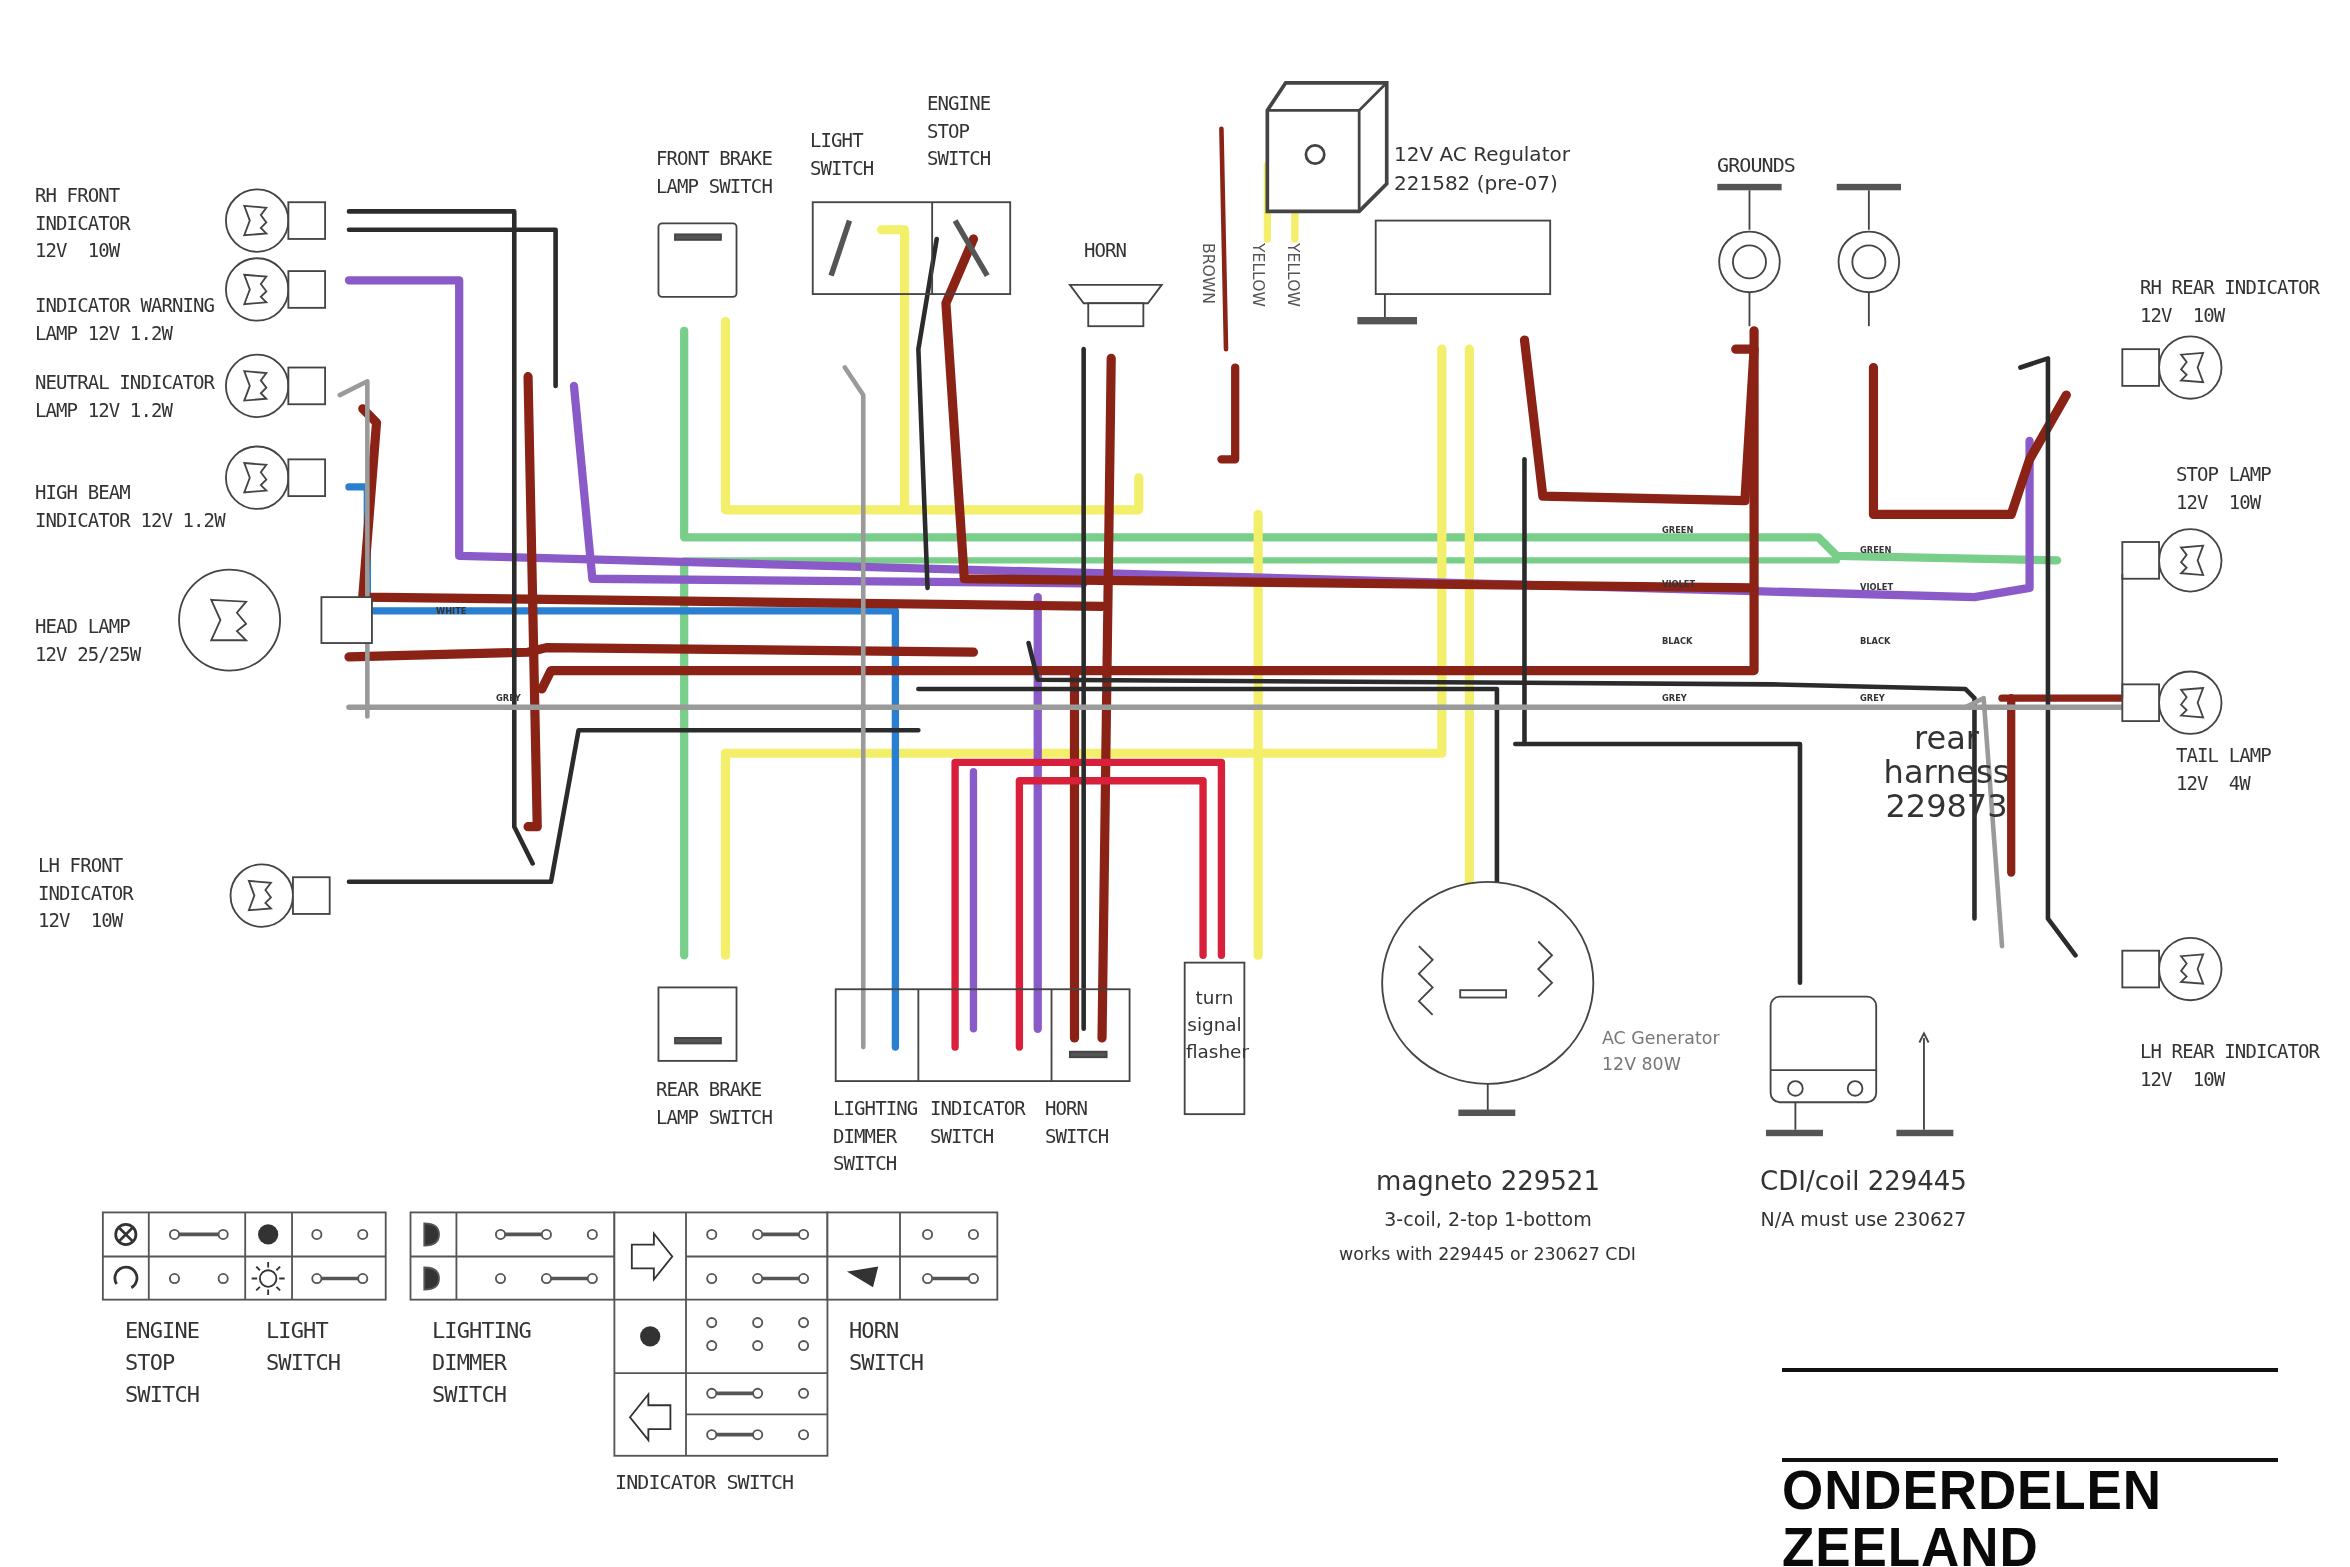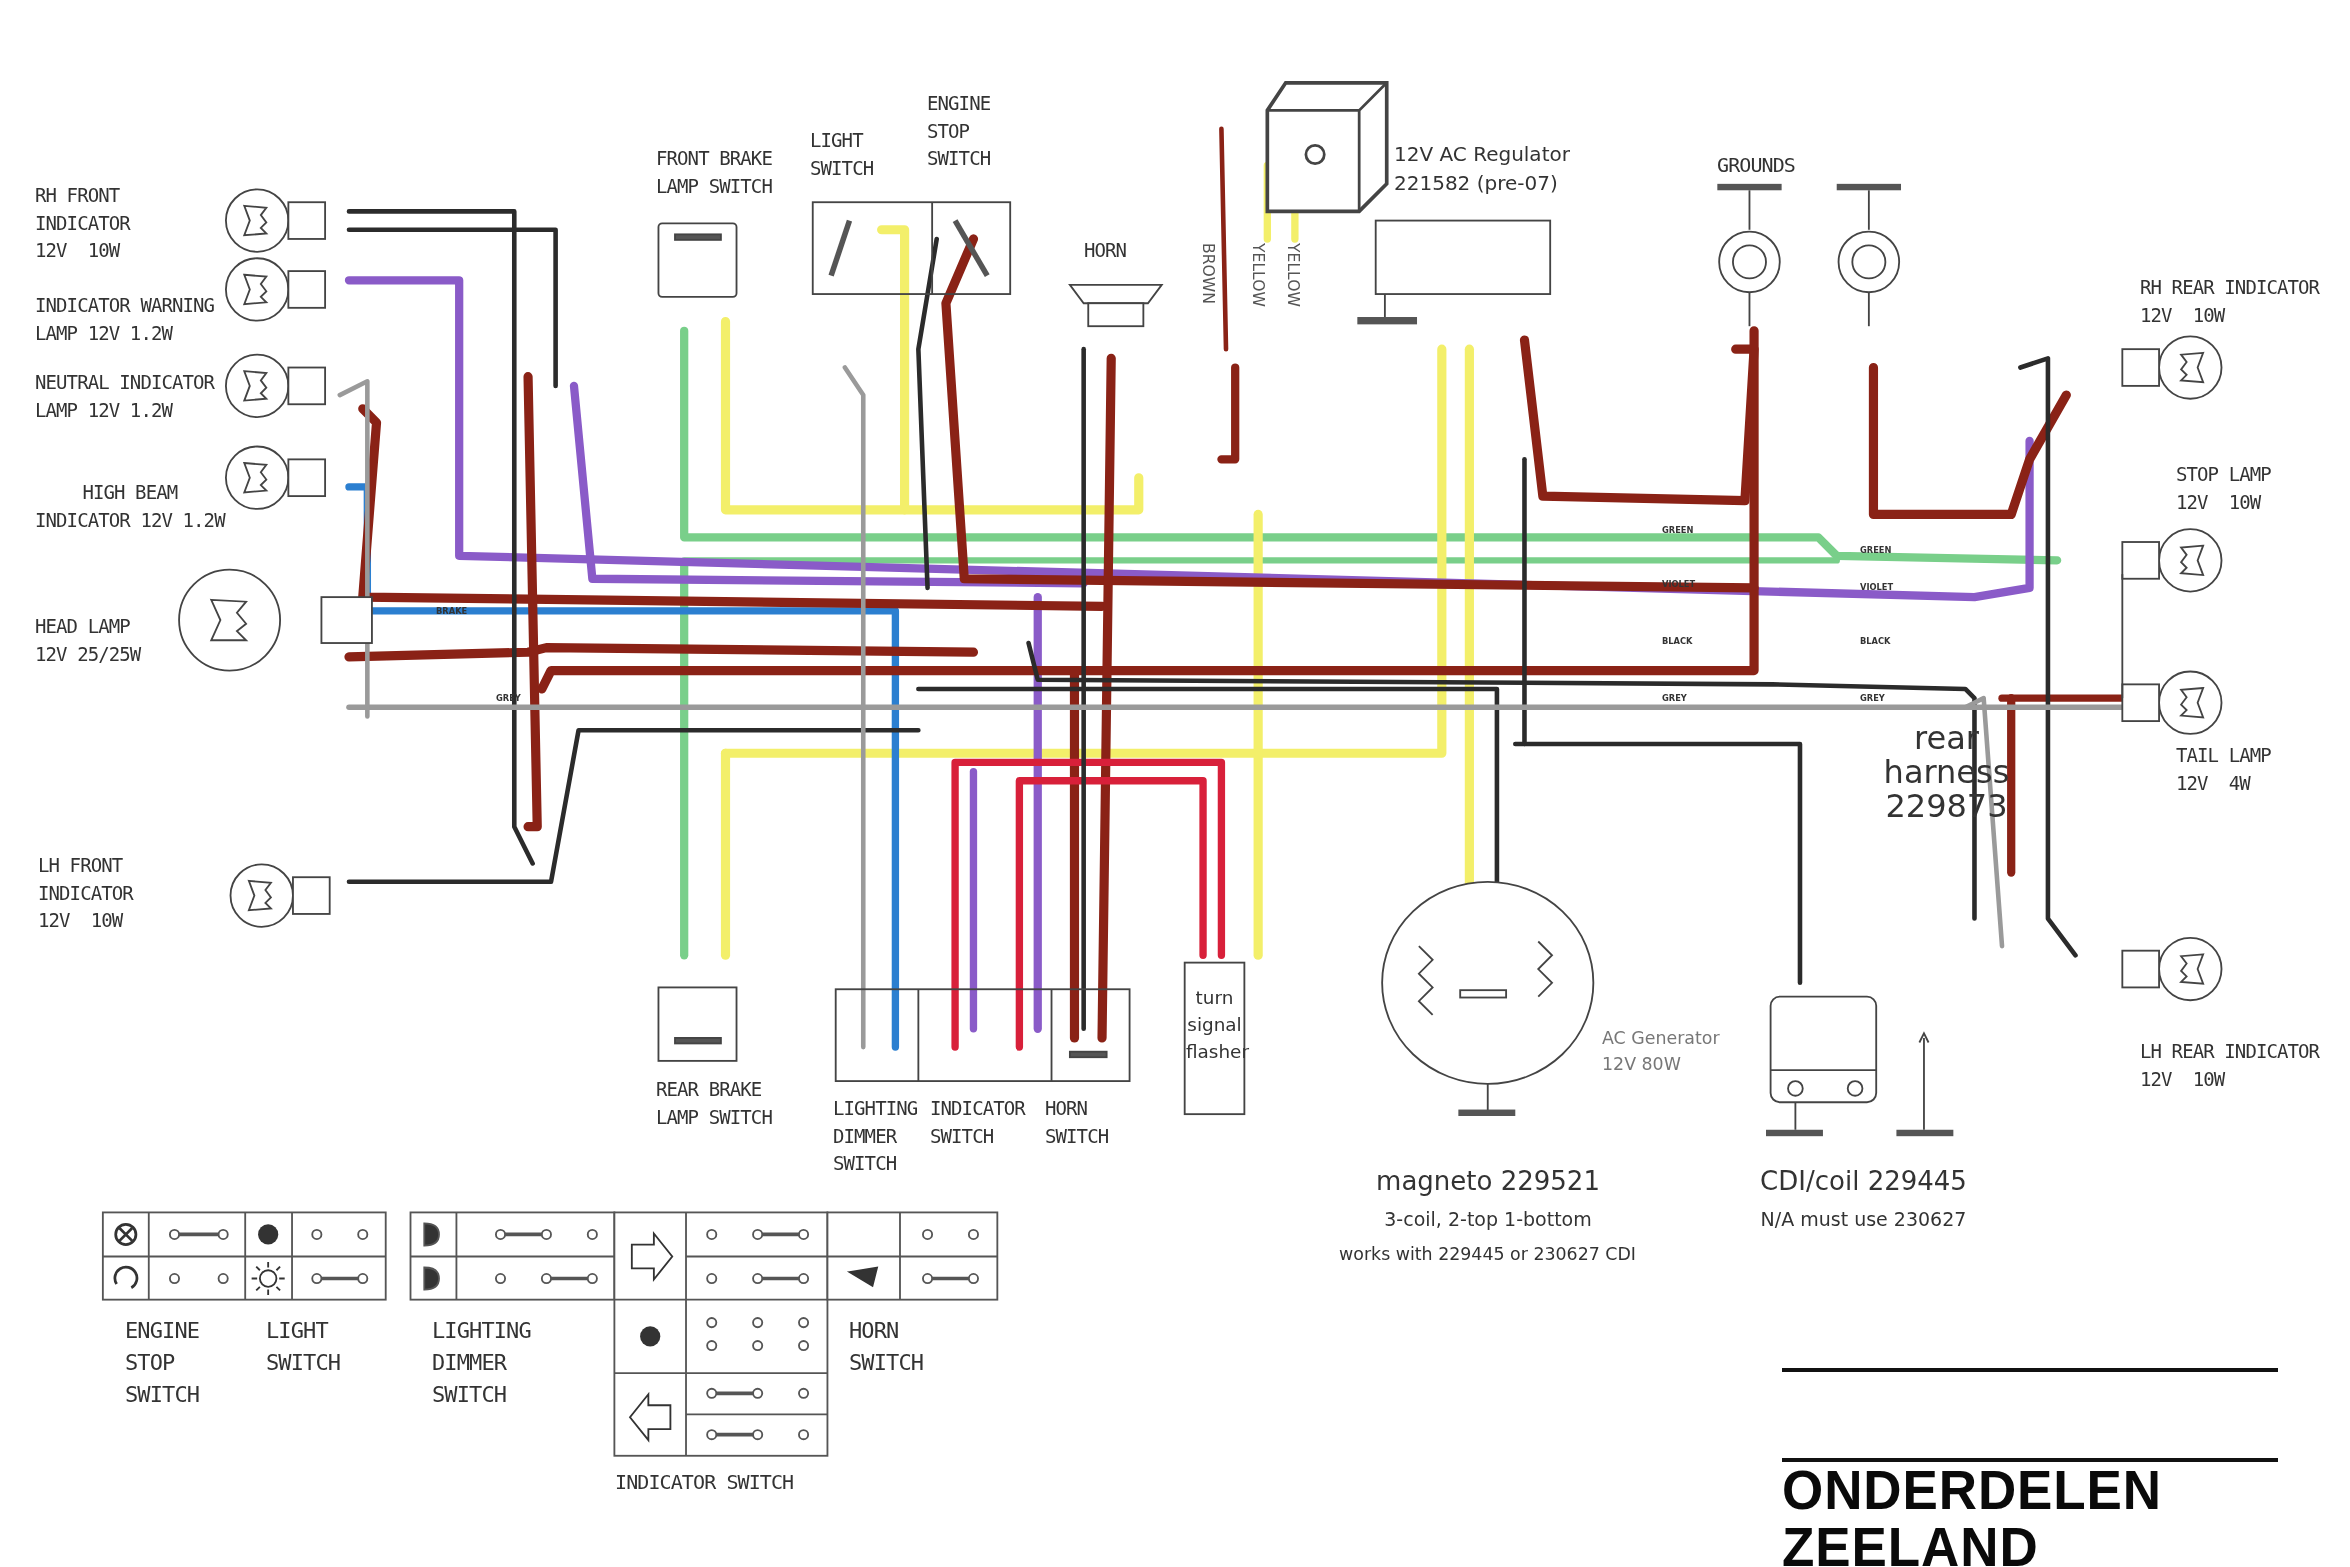--- a/index.html
+++ b/index.html
@@ -282,21 +282,21 @@
   </g>
 </svg>
 
 <div class="lbl" style="left:35px;top:182px;">RH FRONT
 INDICATOR
 12V  10W</div>
 <div class="lbl" style="left:35px;top:292px;">INDICATOR WARNING
 LAMP 12V 1.2W</div>
 <div class="lbl" style="left:35px;top:369px;">NEUTRAL INDICATOR
 LAMP 12V 1.2W</div>
-<div class="lbl" style="left:35px;top:479px;text-align:center;">HIGH BEAM
+<div class="lbl" style="left:35px;top:479px;">HIGH BEAM
 INDICATOR 12V 1.2W</div>
 <div class="lbl" style="left:35px;top:613px;">HEAD LAMP
 12V 25/25W</div>
 <div class="lbl" style="left:38px;top:852px;">LH FRONT
 INDICATOR
 12V  10W</div>
 
 <div class="lbl" style="left:2140px;top:274px;">RH REAR INDICATOR
 12V  10W</div>
 <div class="lbl" style="left:2176px;top:461px;">STOP LAMP
@@ -347,21 +347,21 @@
 229873</div>
 
 <div class="clbl" style="left:1662px;top:525px;font-size:8.3px;font-weight:bold;">GREEN</div>
 <div class="clbl" style="left:1860px;top:545px;font-size:8.3px;font-weight:bold;">GREEN</div>
 <div class="clbl" style="left:1662px;top:579px;font-size:8.3px;font-weight:bold;">VIOLET</div>
 <div class="clbl" style="left:1860px;top:582px;font-size:8.3px;font-weight:bold;">VIOLET</div>
 <div class="clbl" style="left:1662px;top:636px;font-size:8.3px;font-weight:bold;">BLACK</div>
 <div class="clbl" style="left:1860px;top:636px;font-size:8.3px;font-weight:bold;">BLACK</div>
 <div class="clbl" style="left:1662px;top:693px;font-size:8.3px;font-weight:bold;">GREY</div>
 <div class="clbl" style="left:1860px;top:693px;font-size:8.3px;font-weight:bold;">GREY</div>
-<div class="clbl" style="left:436px;top:606px;font-size:8.3px;font-weight:bold;">BRAKE</div>
+<div class="clbl" style="left:436px;top:606px;font-size:8.3px;font-weight:bold;">WHITE</div>
 <div class="clbl" style="left:496px;top:693px;font-size:8.3px;font-weight:bold;">GREY</div>
 
 <div class="lbl" style="left:125px;top:1315px;font-size:22px;line-height:32px;">ENGINE
 STOP
 SWITCH</div>
 <div class="lbl" style="left:266px;top:1315px;font-size:22px;line-height:32px;">LIGHT
 SWITCH</div>
 <div class="lbl" style="left:432px;top:1315px;font-size:22px;line-height:32px;">LIGHTING
 DIMMER
 SWITCH</div>

